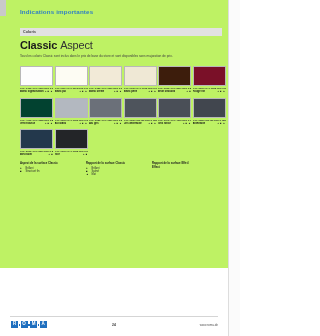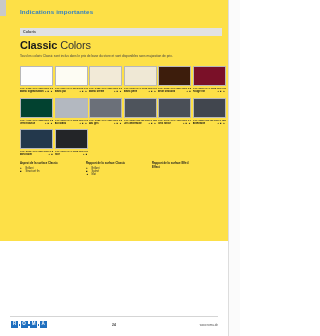--- a/index.html
+++ b/index.html
@@ -8,22 +8,22 @@
     width: 240px;
     height: 336px;
     background: #ffffff;
     font-family: "Liberation Sans", sans-serif;
     overflow: hidden;
   }
 
   .page {
     position: relative;
     width: 240px;
-    height: 241px;
-    background: #fde047;
+    height: 268px;
+    background: #bef264;
   }
 
   
   .left-strip {
     position: absolute;
     left: 0; top: 0;
     width: 6px; height: 16px;
     background: #c9c9c9;
   }
 
@@ -240,21 +240,21 @@
   <div class="left-strip"></div>
 
   <div class="doc-header">Indications importantes</div>
 
   <div class="breadcrumb-bar">
     <span class="breadcrumb-text">Coloris</span>
   </div>
 
   <div class="title-row">
     <span class="title-strong">Classic</span>
-    <span class="title-light">Colors</span>
+    <span class="title-light">Aspect</span>
   </div>
 
   <div class="intro">Tous les coloris Classic sont inclus dans le prix de base du store et sont disponibles sans majoration de prix.</div>
 
   <div class="swatch-grid">
       <div class="swatch-row">
         <div class="swatch-cell">
           <div class="swatch-chip" style="background: rgb(253, 253, 253);"></div>
           <div class="swatch-info">
             <div class="swatch-code">COL. 0100 / RAL 9016 NCS S 0500-N</div>

